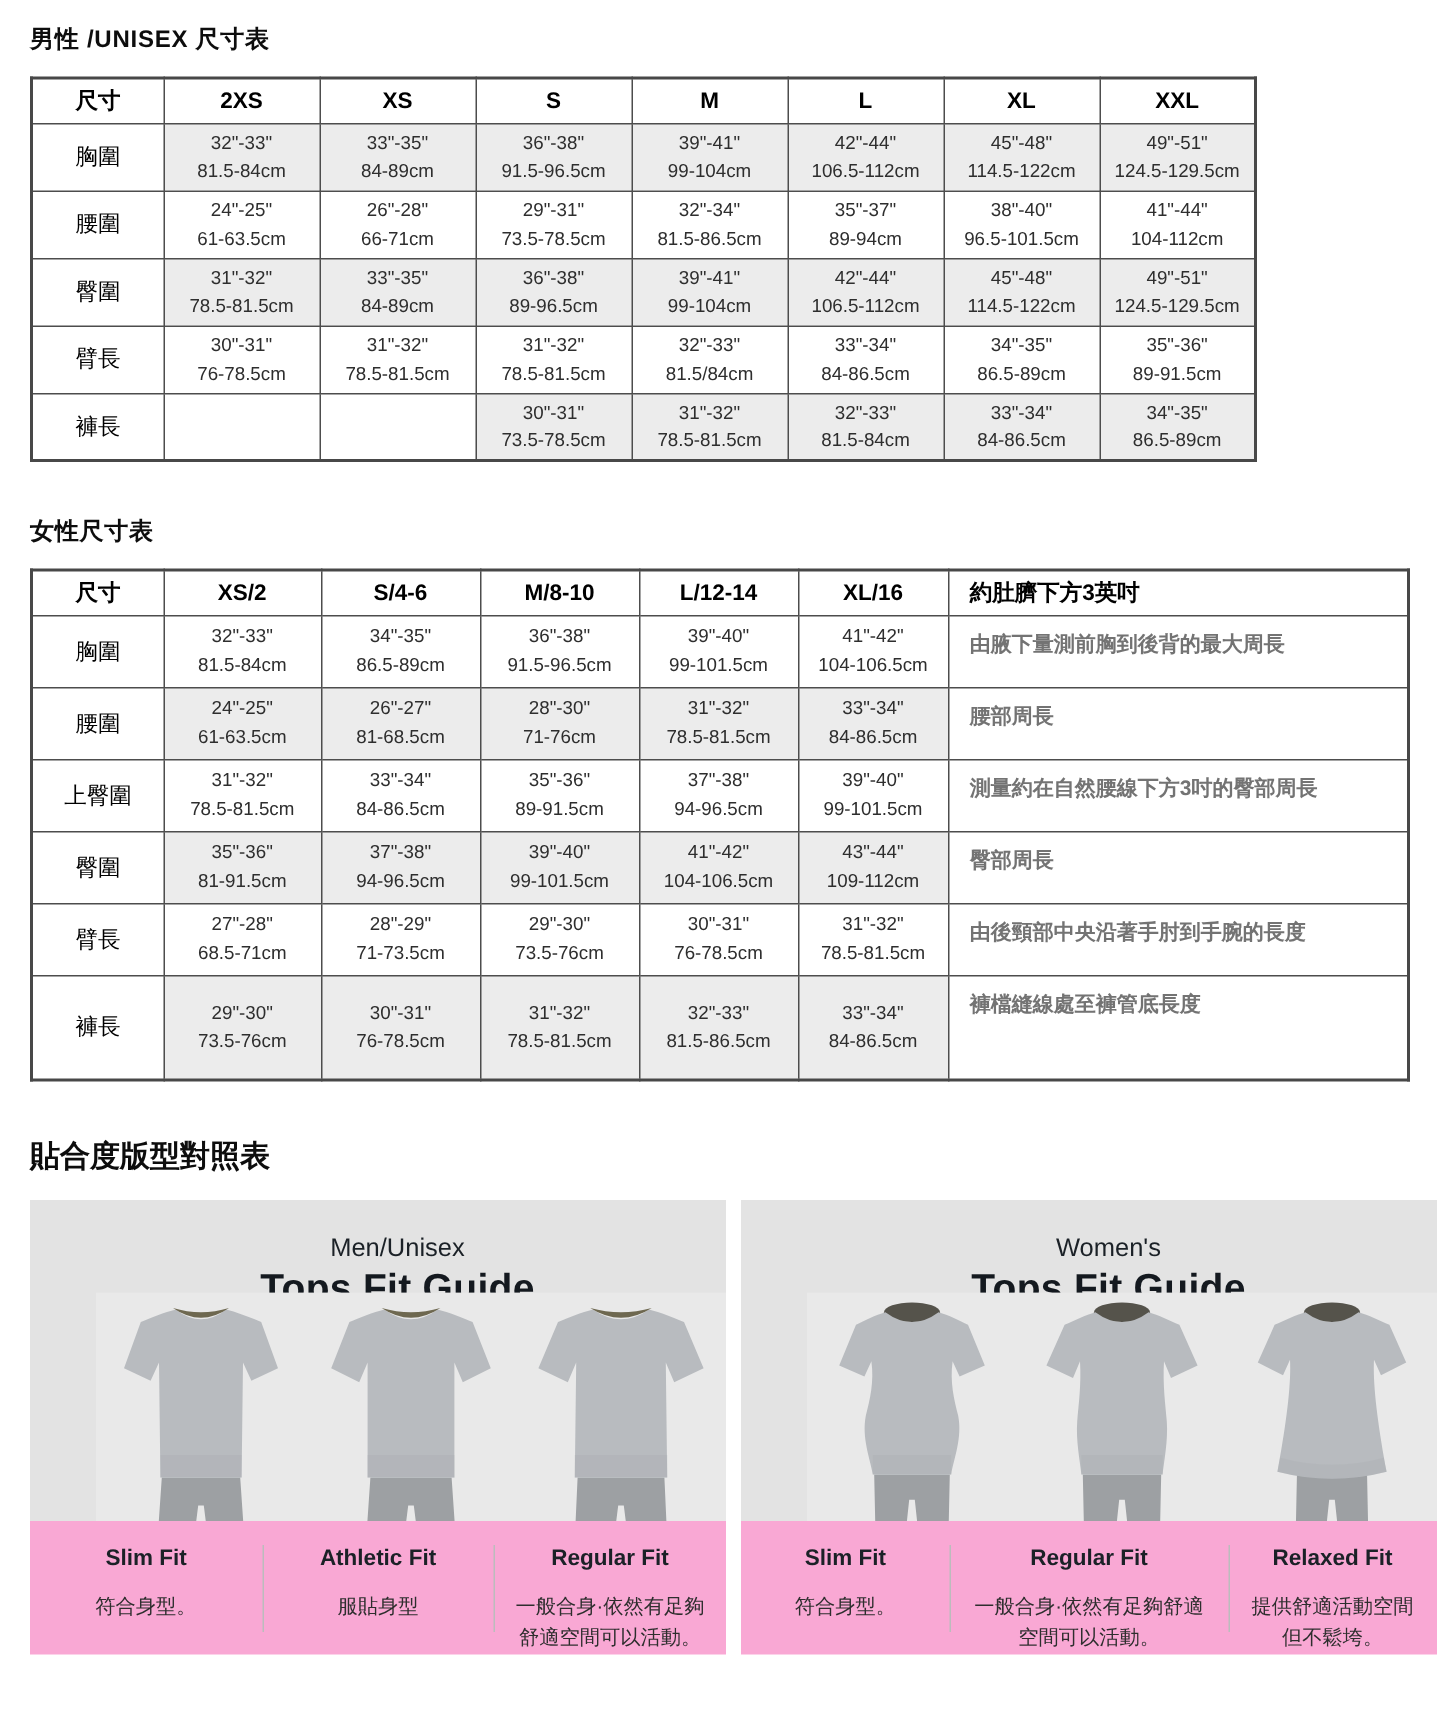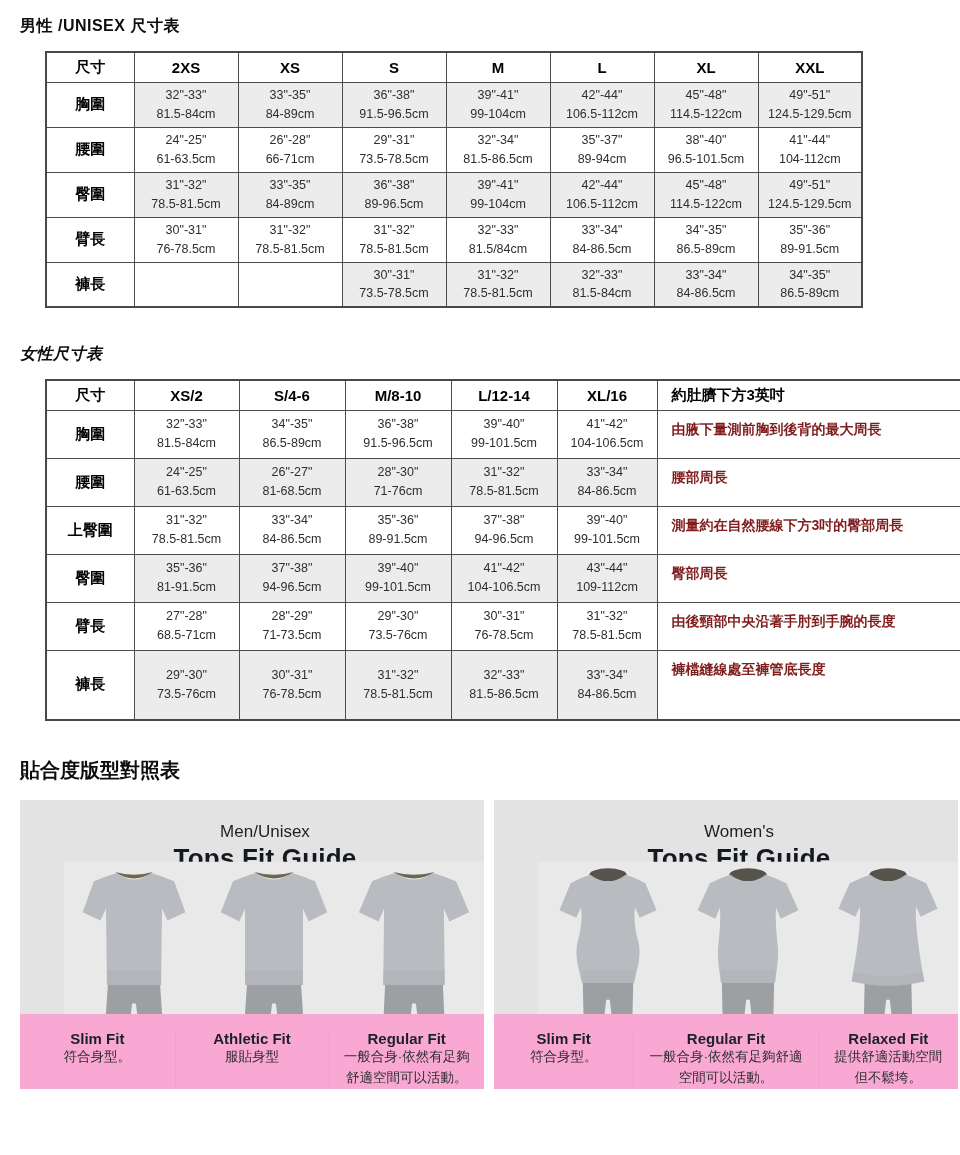--- a/index.html
+++ b/index.html
@@ -11,51 +11,50 @@
     overflow:hidden;
     position:relative;
   }
   .page { padding: 16px 0 0 20px; }
 
   h1.sec-title {
     font-size: 16px; font-weight: bold; color:#0d0d0d;
     letter-spacing: .5px;
     margin-bottom: 14px;
   }
-  h1.sec-title.gap { margin-top: 36px; font-style: italic; }
+  h1.sec-title.gap { margin-top: 36px; }
   h2.sec-title2 {
     font-size: 20px; font-weight: bold; color:#0d0d0d;
     margin-top: 36px; margin-bottom: 16px;
   }
 
   table.size-table {
     border-collapse: collapse;
     table-layout: fixed;
     border: 2px solid #484848;
-    margin-left: 25px;
   }
   .size-table th, .size-table td { border: 1px solid #4d4d4d; }
   .size-table th {
     font-size: 15px; font-weight: bold; color:#000;
     height: 30px; text-align: center; background:#fff;
   }
   .size-table th.desc-h { text-align:left; padding-left: 14px; }
   td.rowlabel {
-    font-size: 15px; font-weight: bold; color:#000;
+    font-size: 15px; font-weight: normal; color:#000;
     text-align: center; background:#fff;
   }
   td.cell {
     font-size: 12.5px; color:#2e2e2e; line-height: 1.5;
     text-align: center; vertical-align: middle; background:#fff;
     height: 45px;
   }
   #womens-table-mount td.cell { height: 48px; }
   tr.shaded td.cell.filled { background:#ececec; }
   td.desc {
-    font-size: 14px; font-weight: bold; color:#7f1d1d;
+    font-size: 14px; font-weight: bold; color:#737373;
     text-align:left; vertical-align: top;
     padding: 10px 8px 0 14px; background:#fff;
   }
   tr.tall td.cell, tr.tall td.rowlabel { height: 70px; }
 
   .fit-cards { display: flex; gap: 10px; width: 938px; margin-top: 14px; }
   .fit-card { flex: 1; }
   .fit-card-top {
     background: #e3e3e3;
     height: 214px;
@@ -73,21 +72,21 @@
   }
   .shirt-row svg { display: block; }
 
   .fit-labels { display: flex; padding-top: 14px; background:#f9a8d4; }
   .fit-label { flex: 1; position: relative; text-align: center; padding: 2px 12px 0 12px; }
   .fit-label + .fit-label::before {
     content:""; position:absolute; left:0; top:2px; width:1px; height:58px; background:#bcbcbc;
   }
   .fit-card:nth-child(2) .fit-label:nth-child(2) { flex: 1.4; }
   .fit-name { font-size: 15px; font-weight: bold; color:#1b2127; }
-  .fit-desc { font-size: 13.5px; color:#2e2e2e; line-height: 1.55; margin-top: 0; }
+  .fit-desc { font-size: 13.5px; color:#2e2e2e; line-height: 1.55; margin-top: 14px; }
 </style>
 </head>
 <body>
 
 <div class="page">
 
   <h1 class="sec-title">男性 /UNISEX 尺寸表</h1>
   <div id="mens-table-mount">
       <table class="size-table" style="width: 816px;">
         <colgroup>

